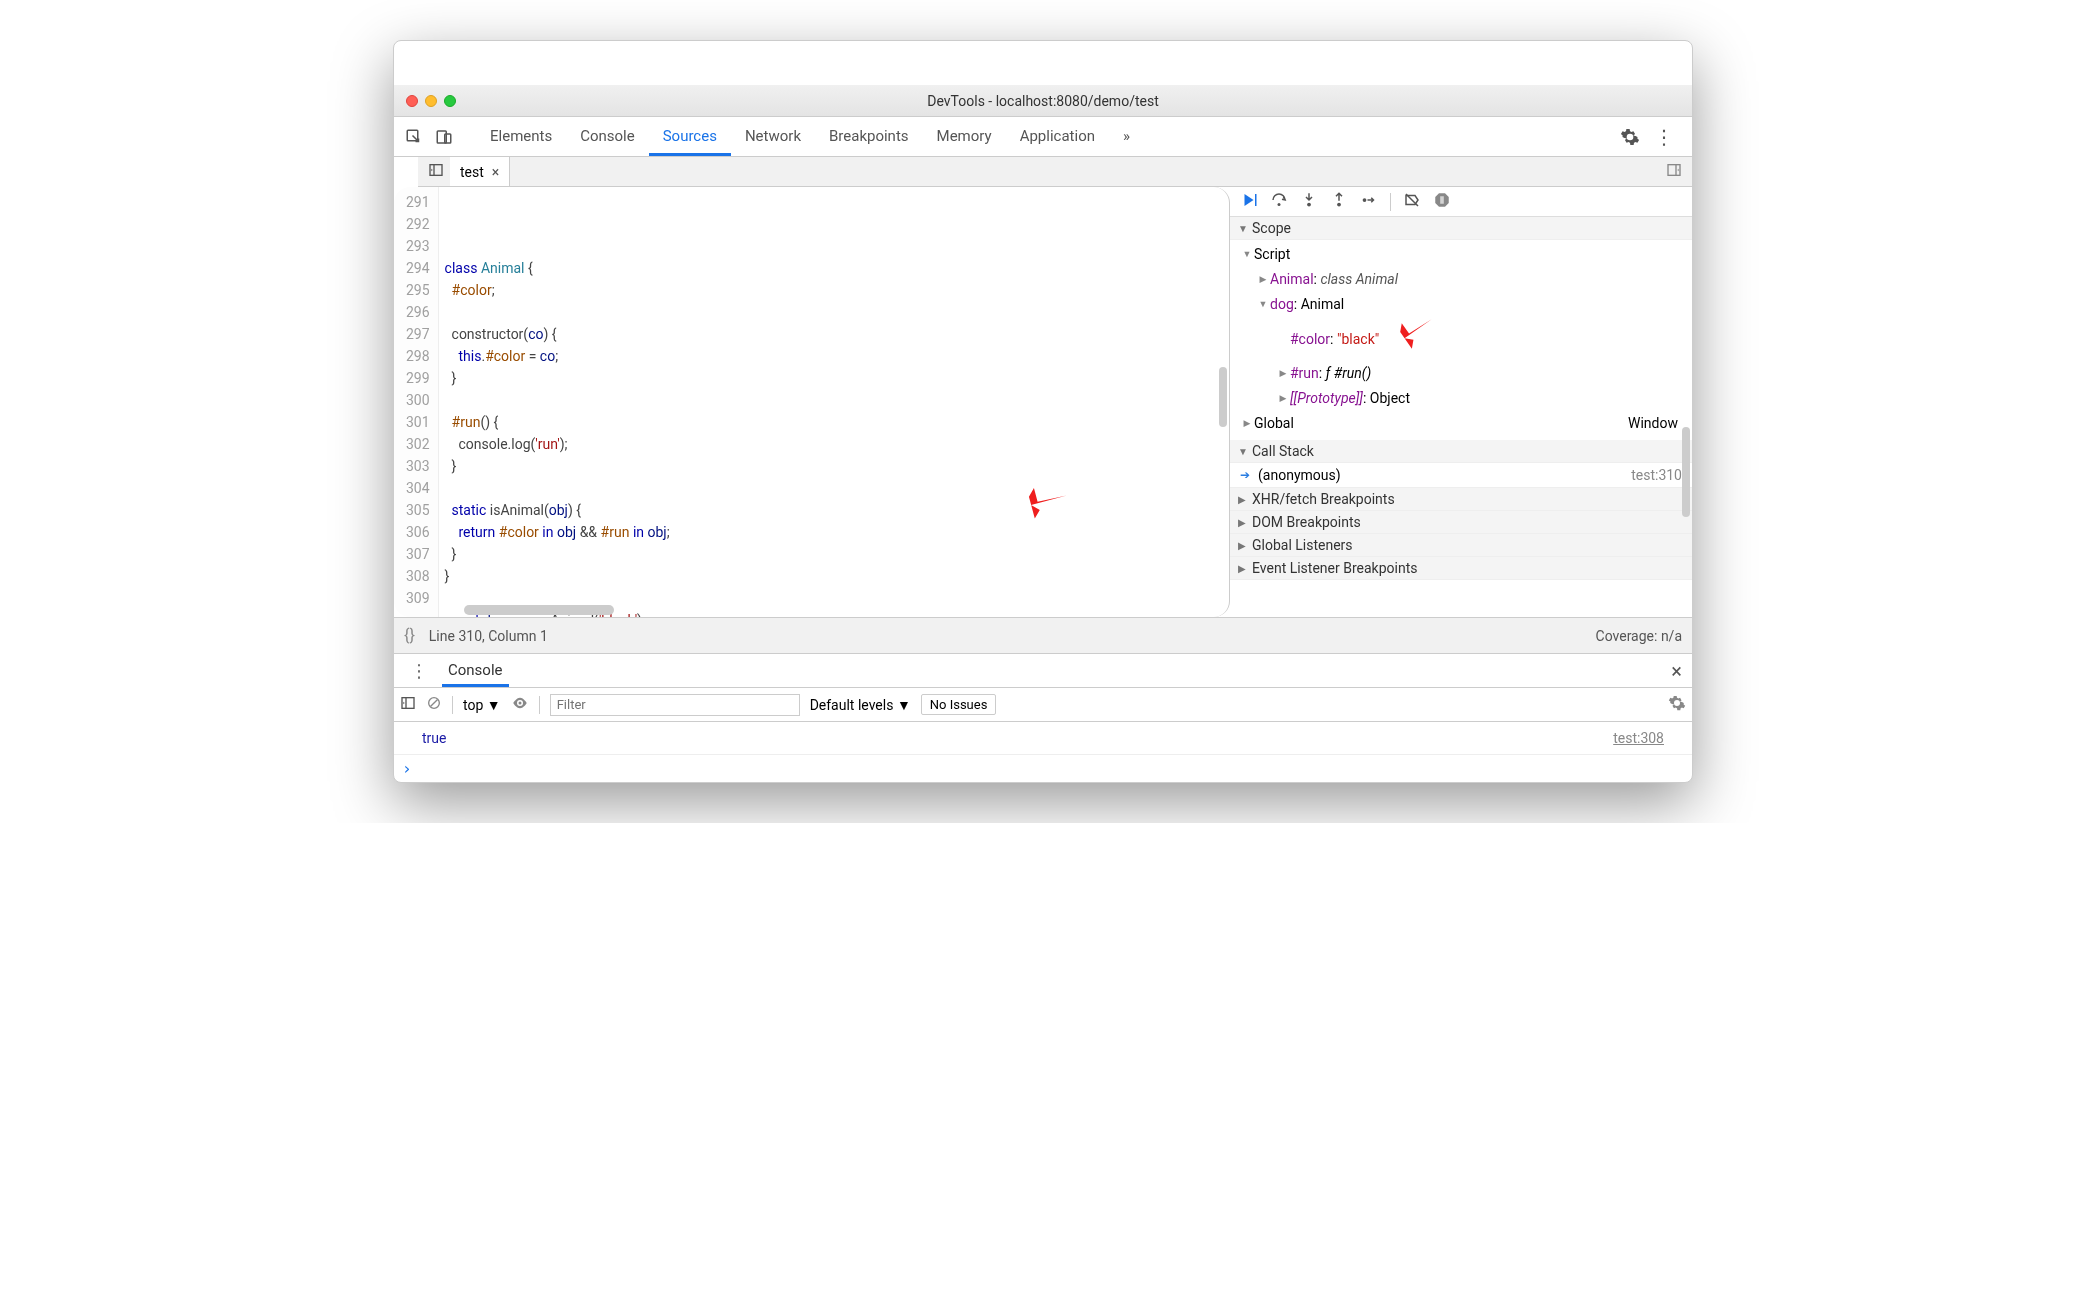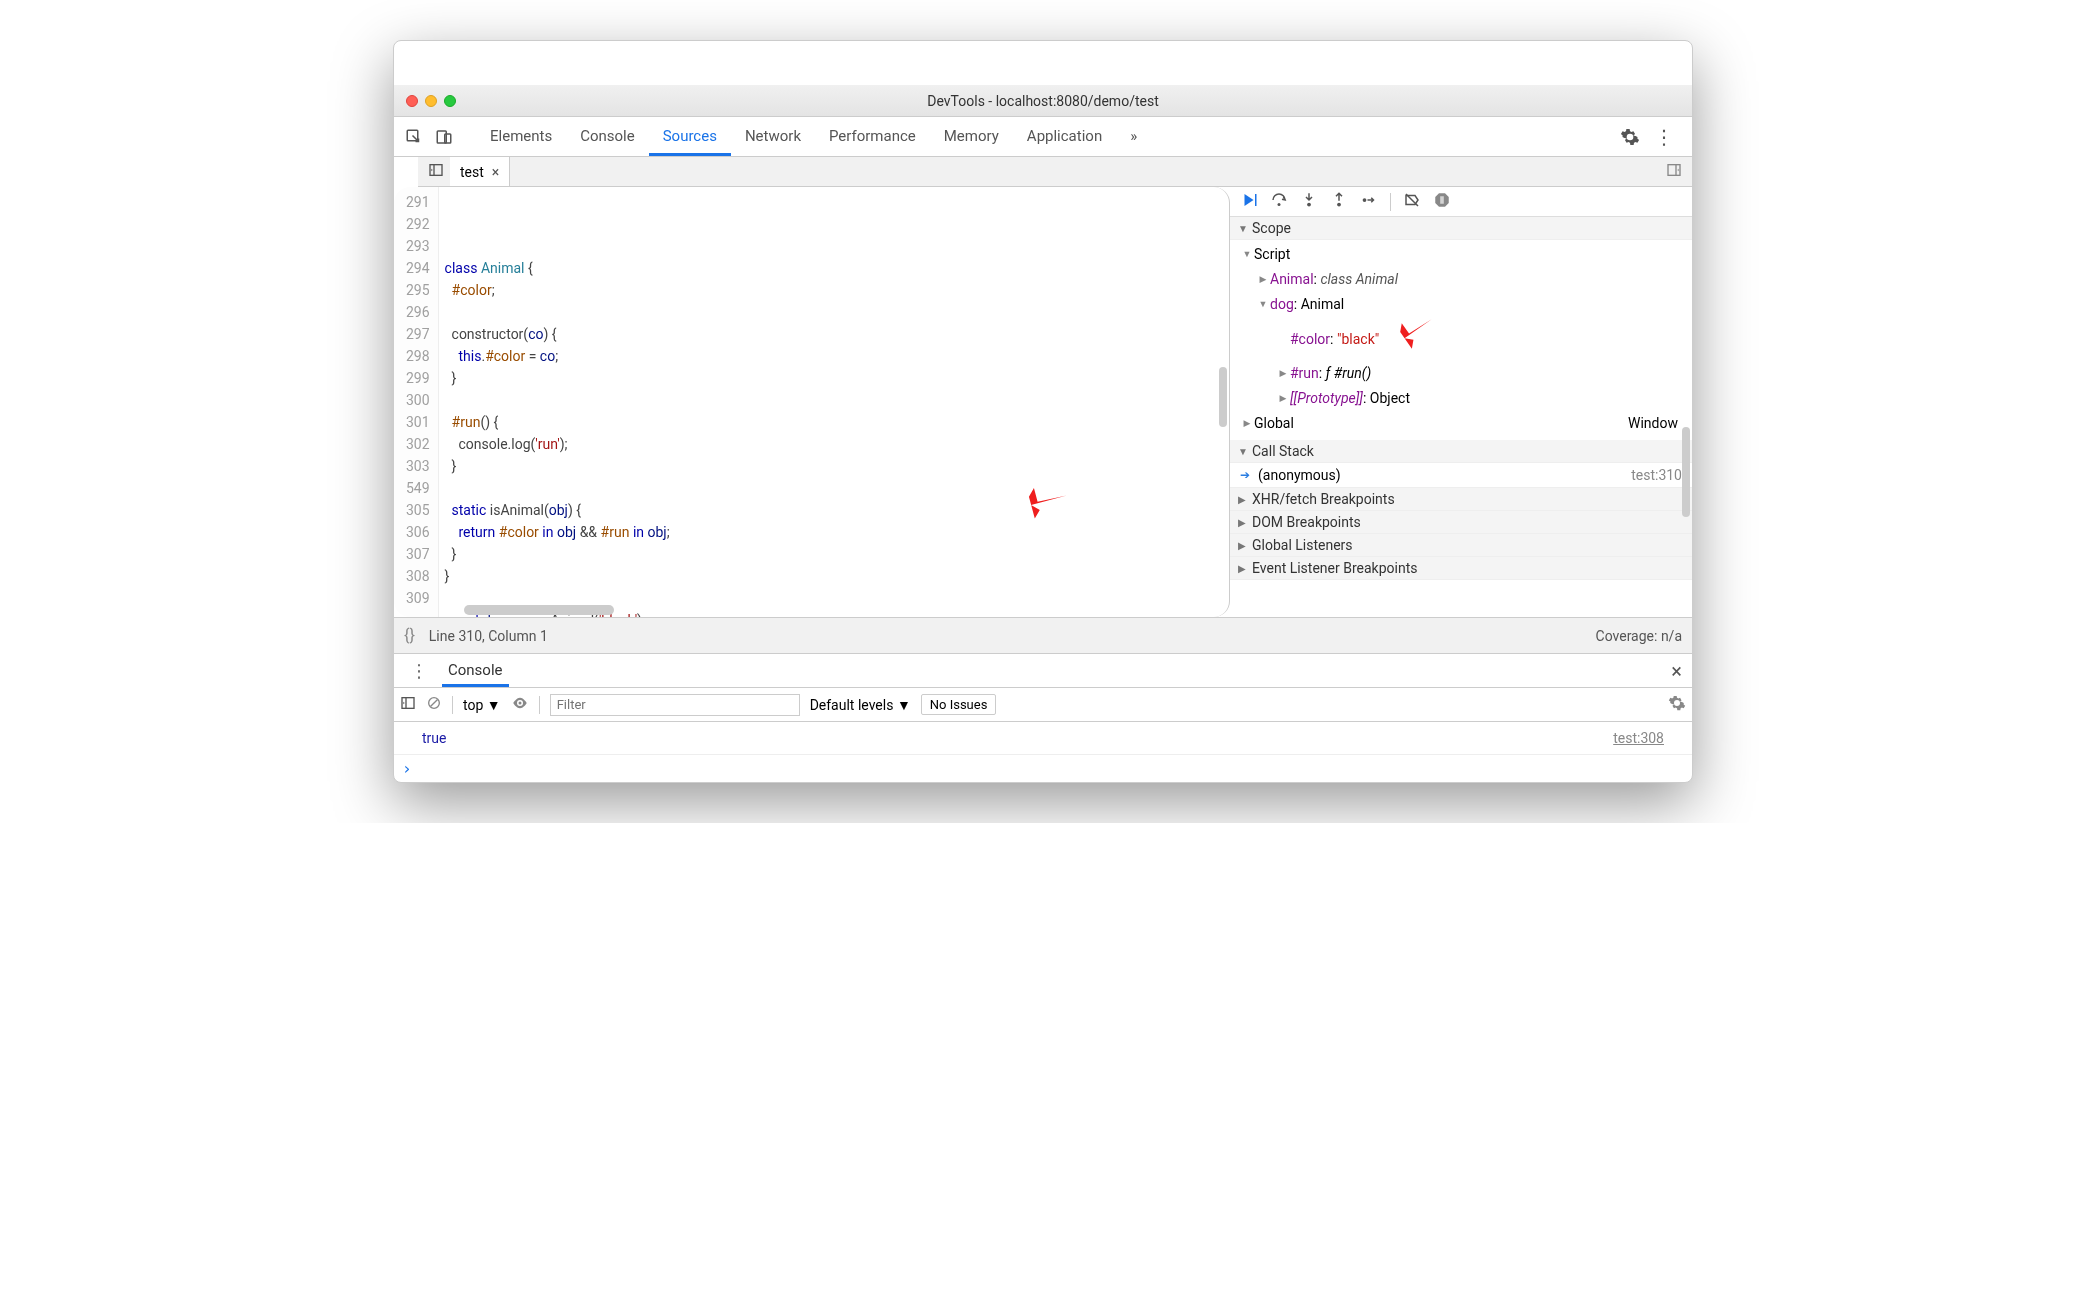--- a/index.html
+++ b/index.html
@@ -110,21 +110,21 @@
             <rect x="3" y="4" width="12" height="16" rx="1"></rect>
             <rect x="13" y="8" width="8" height="12" rx="1"></rect>
           </svg>
       </span>
     </div>
     <div class="tabs">
       <div class="tab">Elements</div>
       <div class="tab">Console</div>
       <div class="tab active">Sources</div>
       <div class="tab">Network</div>
-      <div class="tab">Performance</div>
+      <div class="tab">Breakpoints</div>
       <div class="tab">Memory</div>
       <div class="tab">Application</div>
       <div class="tab">»</div>
     </div>
     <div class="toolbar-right">
       <span class="toolbar-icon">
         <svg viewBox="0 0 24 24" width="20" height="20" fill="currentColor">
             <path d="M12 8a4 4 0 100 8 4 4 0 000-8zm9 4a9 9 0 01-.2 1.9l2.1 1.6-2 3.5-2.5-1a7 7 0 01-1.6.9l-.4 2.6h-4l-.4-2.6a7 7 0 01-1.6-.9l-2.5 1-2-3.5 2.1-1.6A9 9 0 013 12a9 9 0 01.2-1.9L1.1 8.5l2-3.5 2.5 1a7 7 0 011.6-.9L7.6 2.5h4l.4 2.6a7 7 0 011.6.9l2.5-1 2 3.5-2.1 1.6A9 9 0 0121 12z"></path>
           </svg>
       </span>
@@ -166,21 +166,21 @@
             <div>294</div>
             <div>295</div>
             <div>296</div>
             <div>297</div>
             <div>298</div>
             <div>299</div>
             <div>300</div>
             <div>301</div>
             <div>302</div>
             <div>303</div>
-            <div>549</div>
+            <div>304</div>
             <div>305</div>
             <div>306</div>
             <div>307</div>
             <div>308</div>
             <div>309</div>
           </div>
         <div class="code-area" id="code-area">
           <div class="arrow-annot" style="top:254px; left:482px;">
             <svg width="40" height="40" viewBox="0 0 40 40">
                 <path d="M36 4 L10 30 L20 30 L20 40 L4 24 L4 14 L14 24 Z" fill="#ef1f1f" transform="rotate(10 20 20)"></path>

